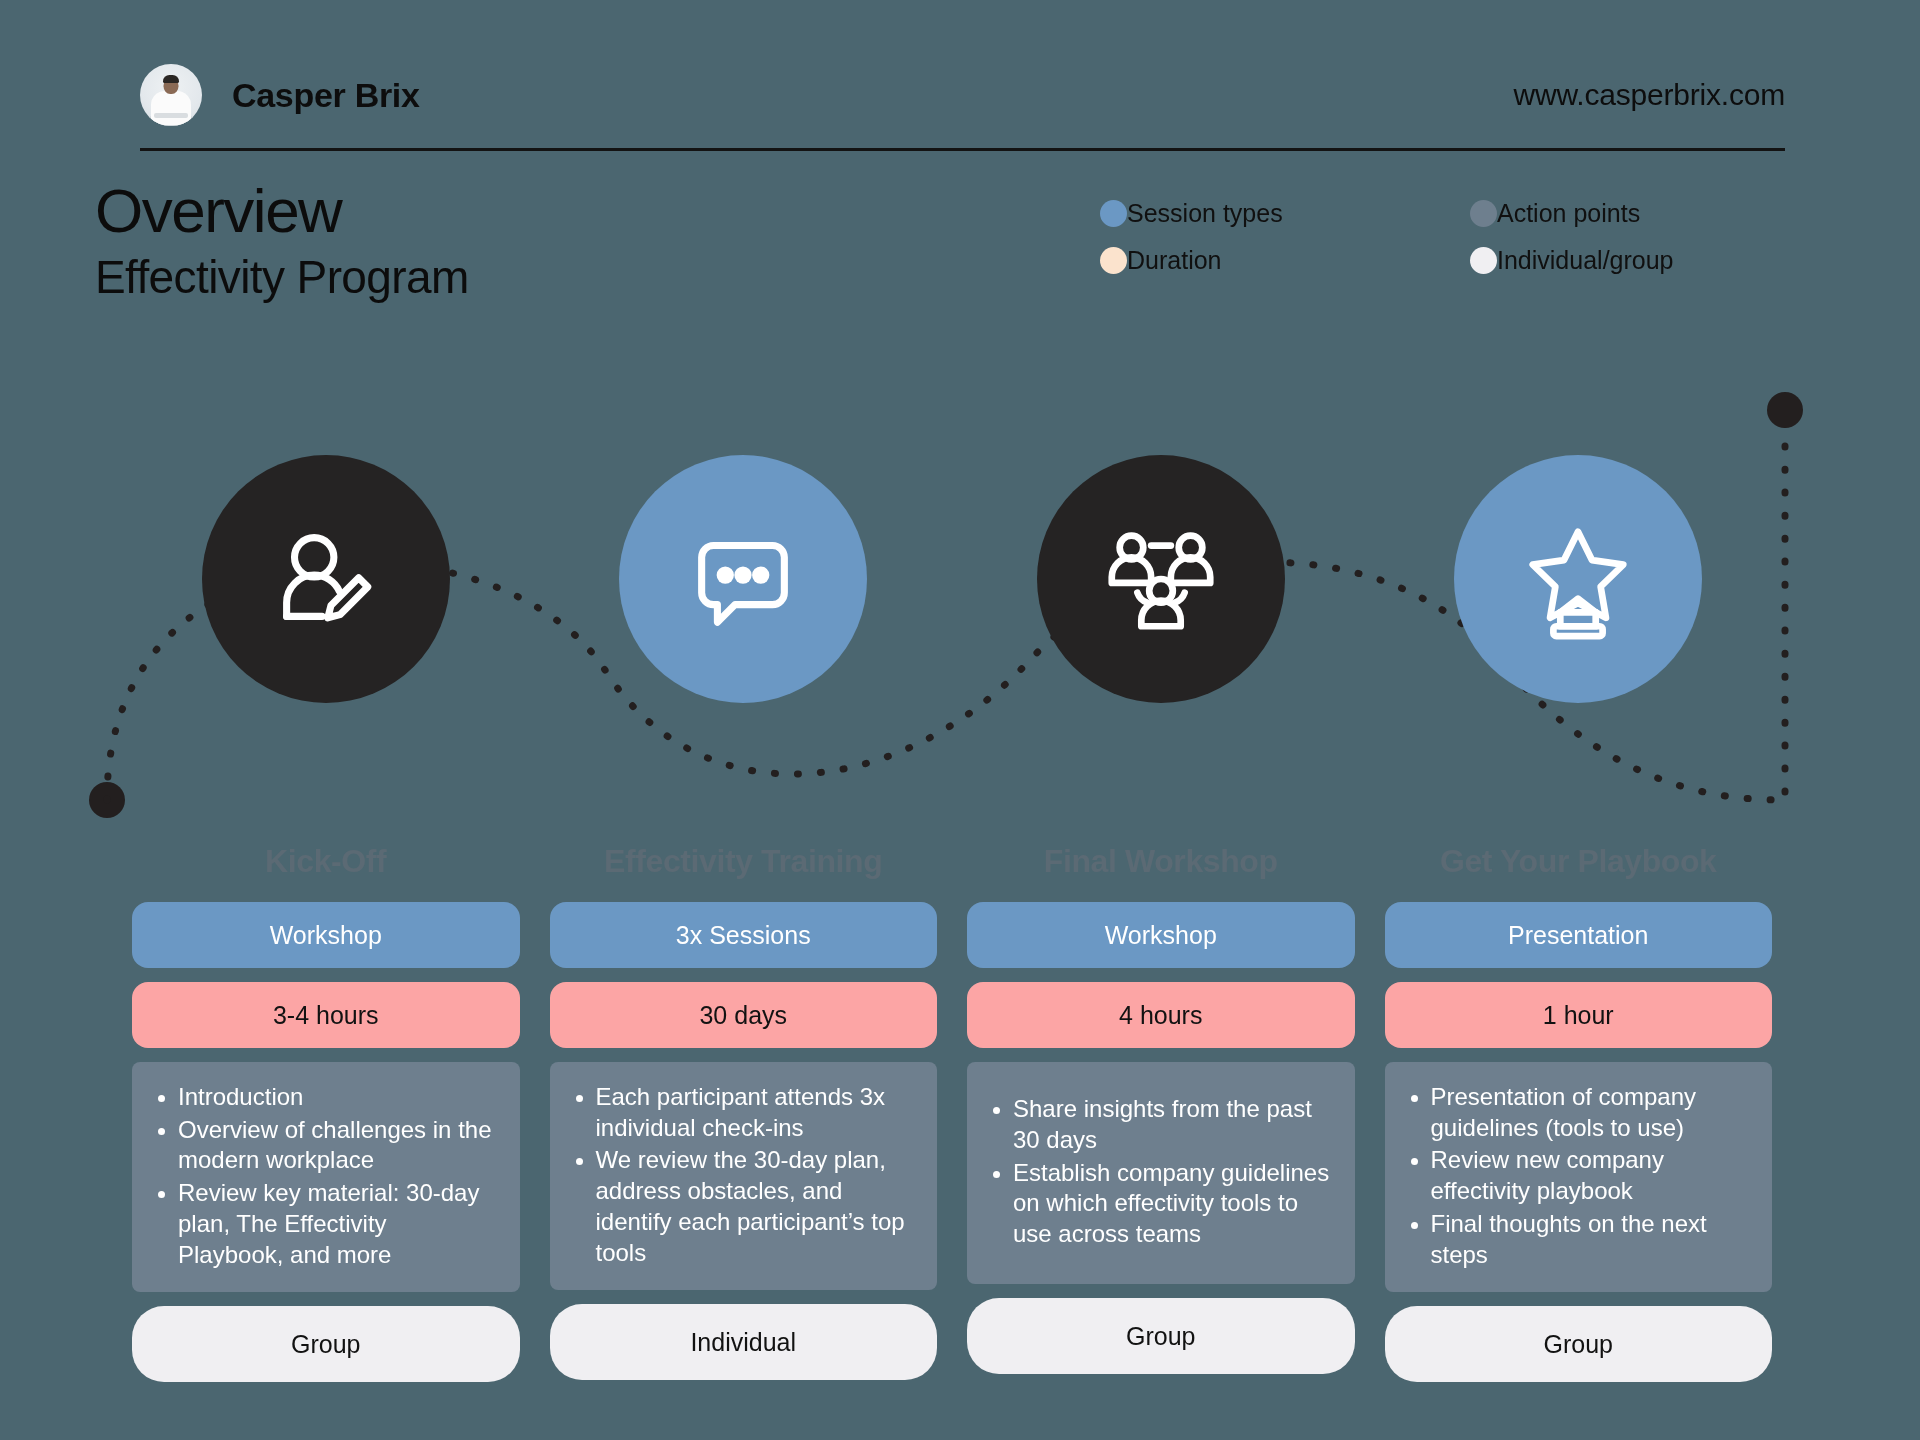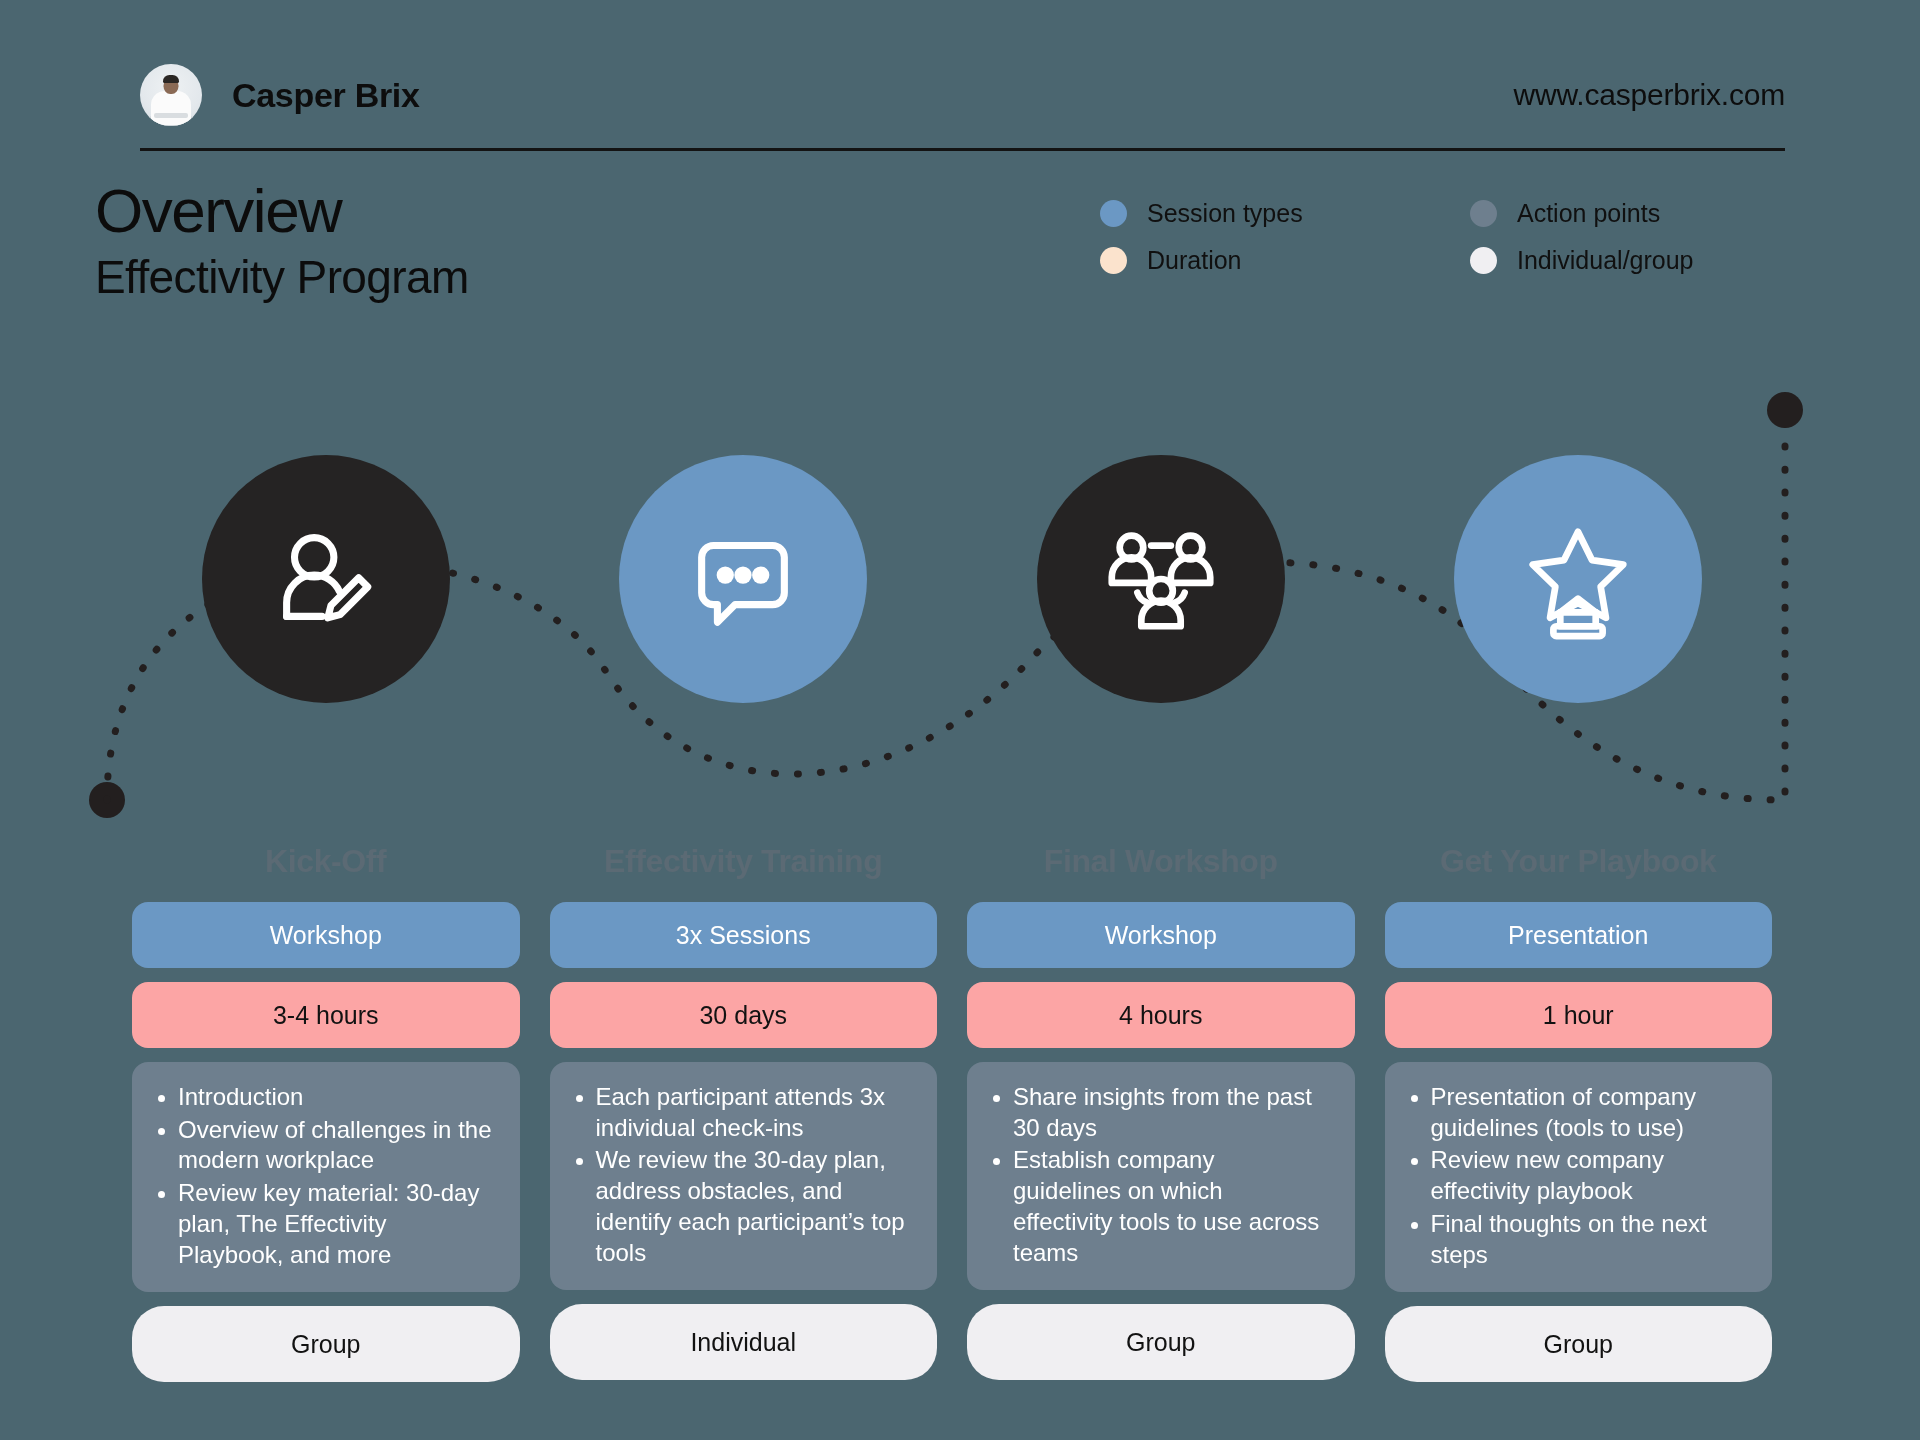--- a/index.html
+++ b/index.html
@@ -76,21 +76,21 @@
   }
 
   
   #legend {
     position: absolute; left: 1100px; top: 190px;
     display: grid;
     grid-template-columns: 370px 370px;
     grid-auto-rows: 47px;
     align-items: center;
   }
-  .legend-item { display: flex; align-items: center; gap: 20px; }
+  .legend-item { display: flex; align-items: center; }
   .legend-dot { width: 27px; height: 27px; border-radius: 50%; flex: 0 0 auto; }
   .legend-label { font-size: 25px; color: #101010; white-space: nowrap; }
 
   
   #path-svg {
     position: absolute; left: 0; top: 370px;
     width: 1920px; height: 470px;
     pointer-events: none;
   }
 
@@ -124,25 +124,25 @@
     box-sizing: border-box;
     padding: 0 10px;
   }
   .pill.session { background: #6b98c4; color: #ffffff; }
   .pill.duration { background: #fca5a5; color: #121212; margin-top: 14px; }
   .pill.group { background: #f0eff2; color: #121212; margin-top: 14px; height: 76px; border-radius: 32px; }
   .bullets-card {
     margin-top: 14px;
     width: 100%;
     background: #6e7f8e;
-    border-radius: 16px;
-    padding: 20px 28px 20px 16px;
+    border-radius: 8px;
+    padding: 20px 22px 20px 16px;
     box-sizing: border-box;
     min-height: 222px;
-    display: flex; align-items: flex-end;
+    display: flex; align-items: center;
   }
   .bullets-card ul {
     margin: 0; padding: 0 0 0 30px;
     list-style: disc;
     color: #ffffff;
   }
   .bullets-card li {
     font-size: 24px;
     line-height: 1.28;
     color: #ffffff;

